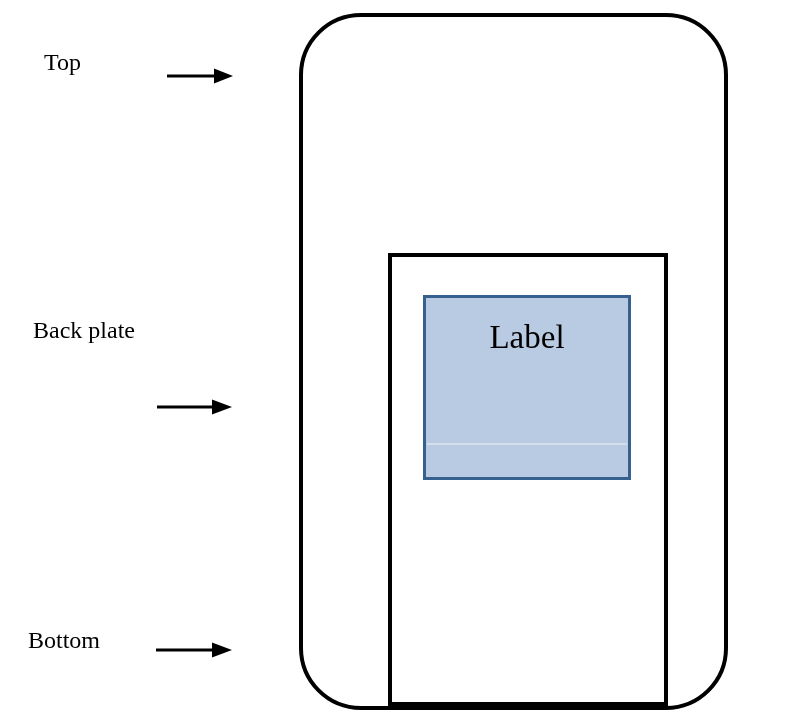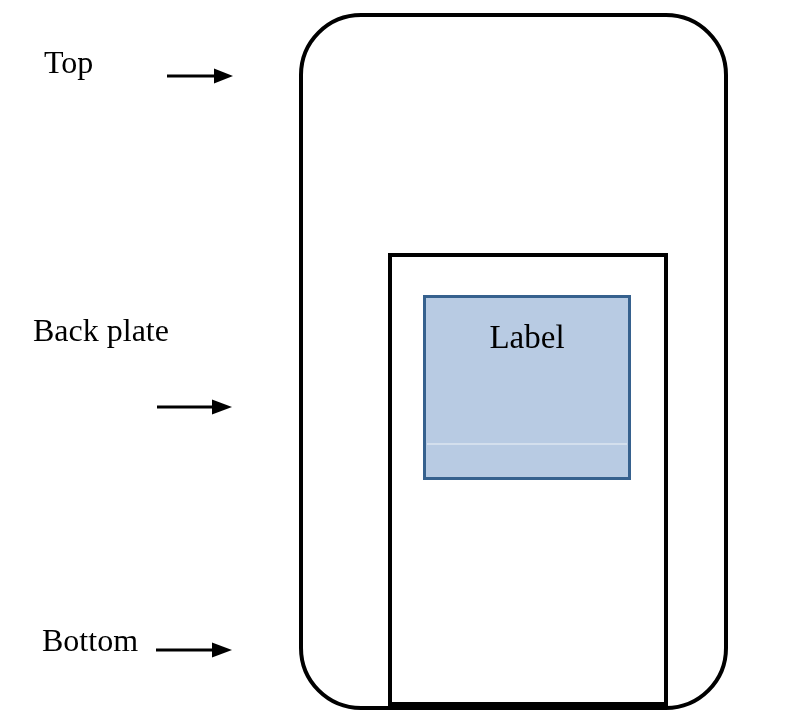--- a/index.html
+++ b/index.html
@@ -49,28 +49,28 @@
     position: absolute;
     left: 1px; right: 1px;
     top: 145px; height: 2px;
     background: rgba(255, 255, 255, 0.38);
     pointer-events: none;
   }
 
   
   .annotation {
     position: absolute;
-    font-size: 32px;
+    font-size: 24px;
     line-height: 34px;
     white-space: nowrap;
     font-family: Liberation Serif, serif;
   }
   .annotation-top    { left: 44px; top: 45px; }
   .annotation-back   { left: 33px; top: 310px; line-height: 40px; }
-  .annotation-bottom { left: 42px; top: 623px; }
+  .annotation-bottom { left: 28px; top: 623px; }
 
   .arrow {
     position: absolute;
     color: var(--outline, #000000);
   }
   .arrow-top    { left: 166px; top: 64px; }
   .arrow-back   { left: 156px; top: 395px; }
   .arrow-bottom { left: 155px; top: 638px; }
   .arrow svg { display: block; }
 </style>

